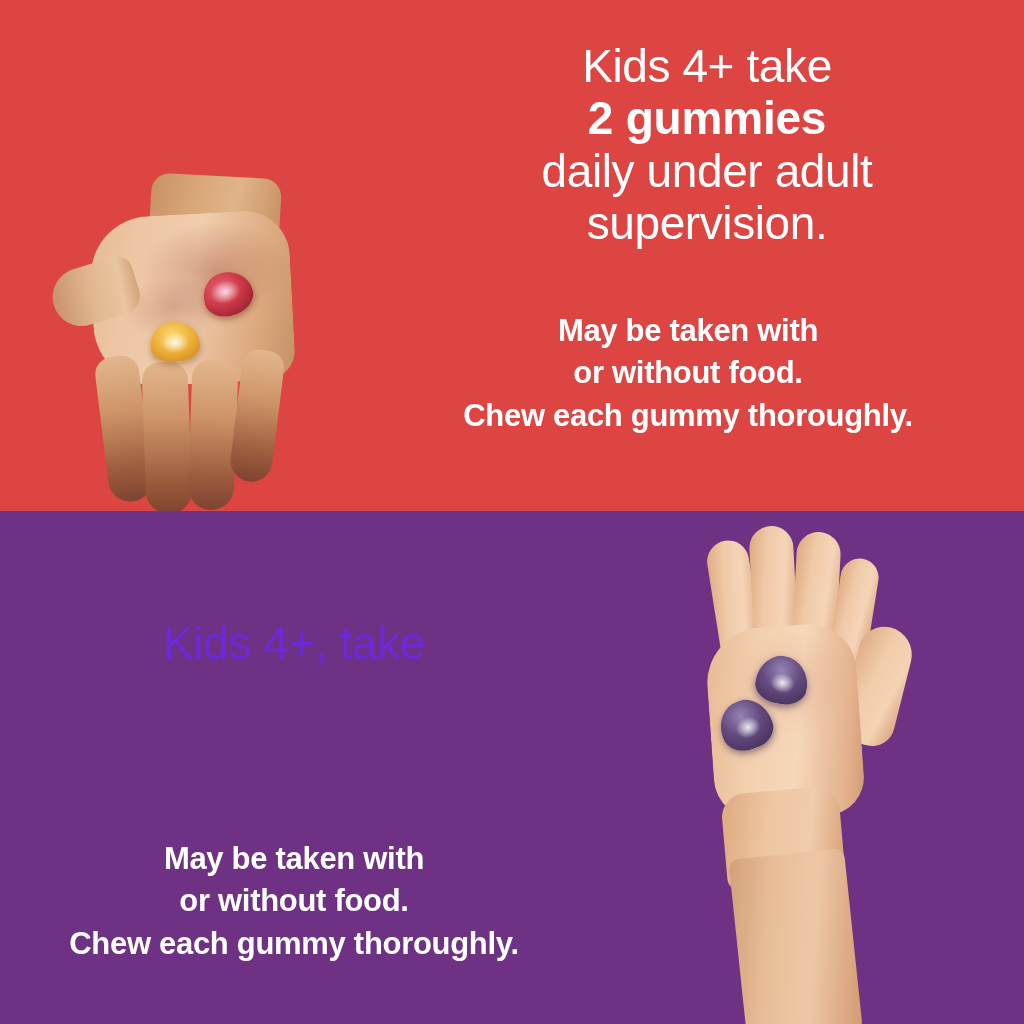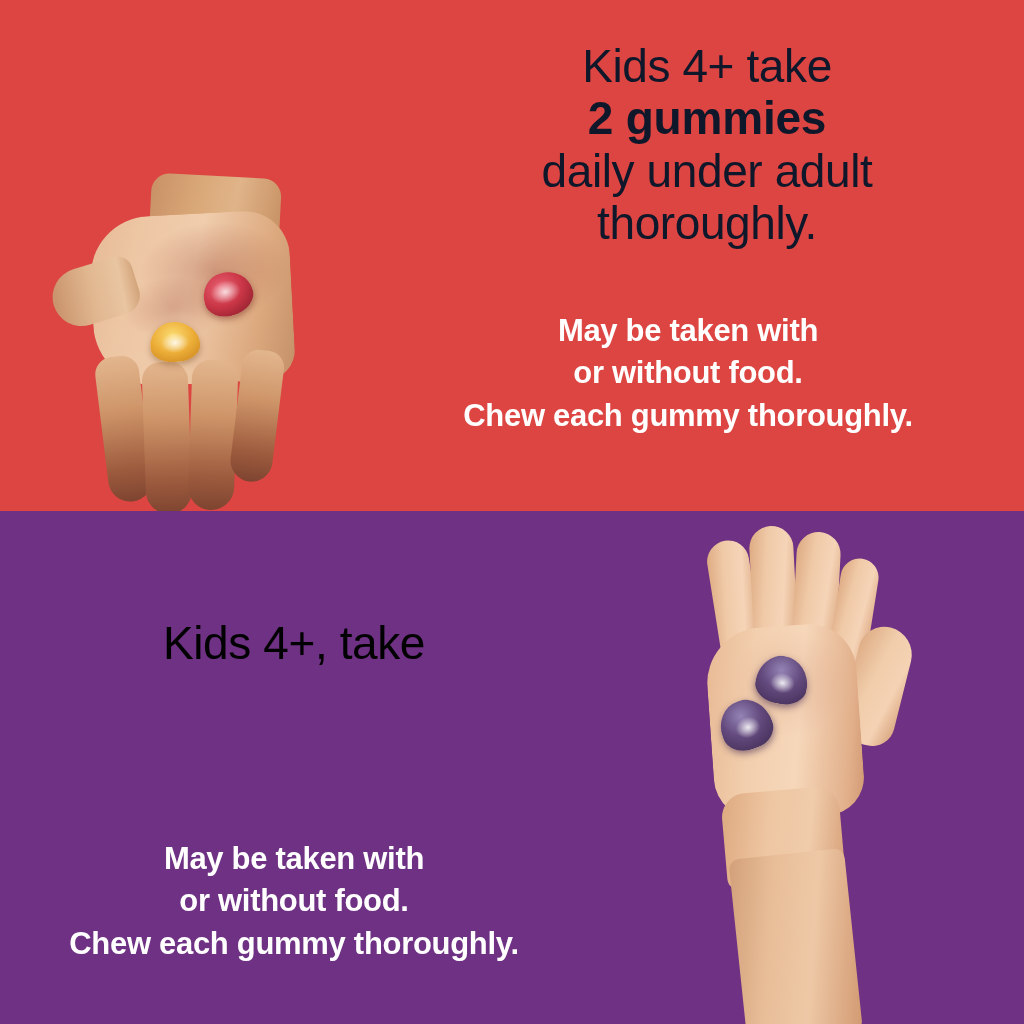--- a/index.html
+++ b/index.html
@@ -288,25 +288,25 @@
       <div class="palm"></div>
       <div class="thumb"></div>
       <div class="finger f1"></div>
       <div class="finger f2"></div>
       <div class="finger f3"></div>
       <div class="finger f4"></div>
       <div class="gummy-red"></div>
       <div class="gummy-yellow"></div>
     </div>
 
-    <div id="top-headline" class="copy-block" style="color: #0f172a;">
+    <div id="top-headline" class="copy-block" style="color: #ffffff;">
       <span class="hl-line">Kids 4+ take</span>
       <span class="hl-line strong">2 gummies</span>
       <span class="hl-line">daily under adult</span>
-      <span class="hl-line">thoroughly.</span>
+      <span class="hl-line">supervision.</span>
     </div>
 
     <div id="top-subcopy" class="copy-block" style="color: rgb(255, 255, 255);">
       <span class="sc-line">May be taken with</span>
       <span class="sc-line">or without food.</span>
       <span class="sc-line">Chew each gummy thoroughly.</span>
     </div>
 
   </section>
 
@@ -320,21 +320,21 @@
       <div class="thumb"></div>
       <div class="palm"></div>
       <div class="wrist"></div>
       <div class="forearm"></div>
       <div class="gummy-purple gp1"></div>
       <div class="gummy-purple gp2"></div>
     </div>
 
   </section>
 
-  <div id="bottom-headline" class="copy-block" style="color: #000000;">
+  <div id="bottom-headline" class="copy-block" style="color: #6d28d9;">
     <span class="hl-line">Kids 4+, take</span>
   </div>
 
   <div id="bottom-subcopy" class="copy-block" style="color: rgb(255, 255, 255);">
     <span class="sc-line">May be taken with</span>
     <span class="sc-line">or without food.</span>
     <span class="sc-line">Chew each gummy thoroughly.</span>
   </div>
 
 </div>

